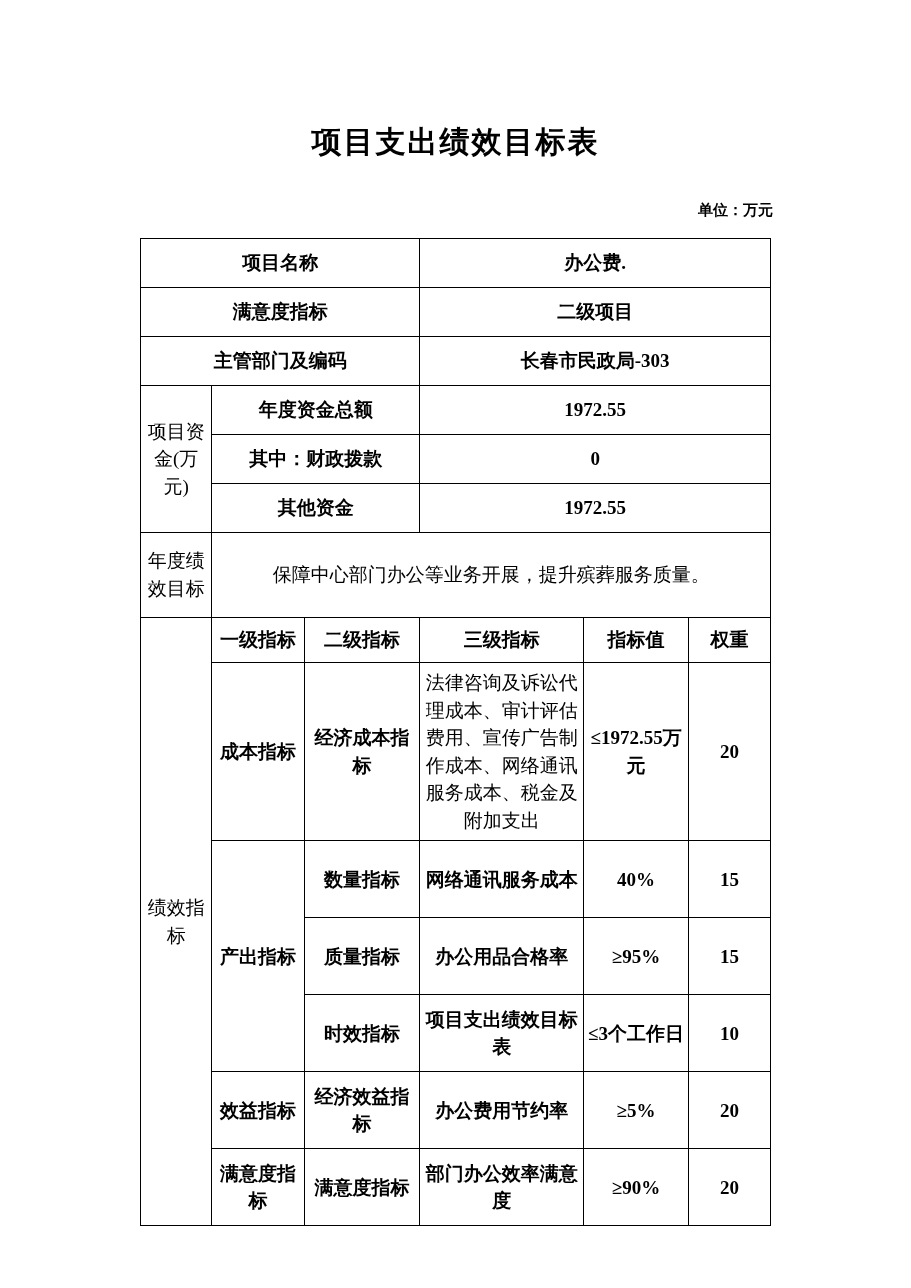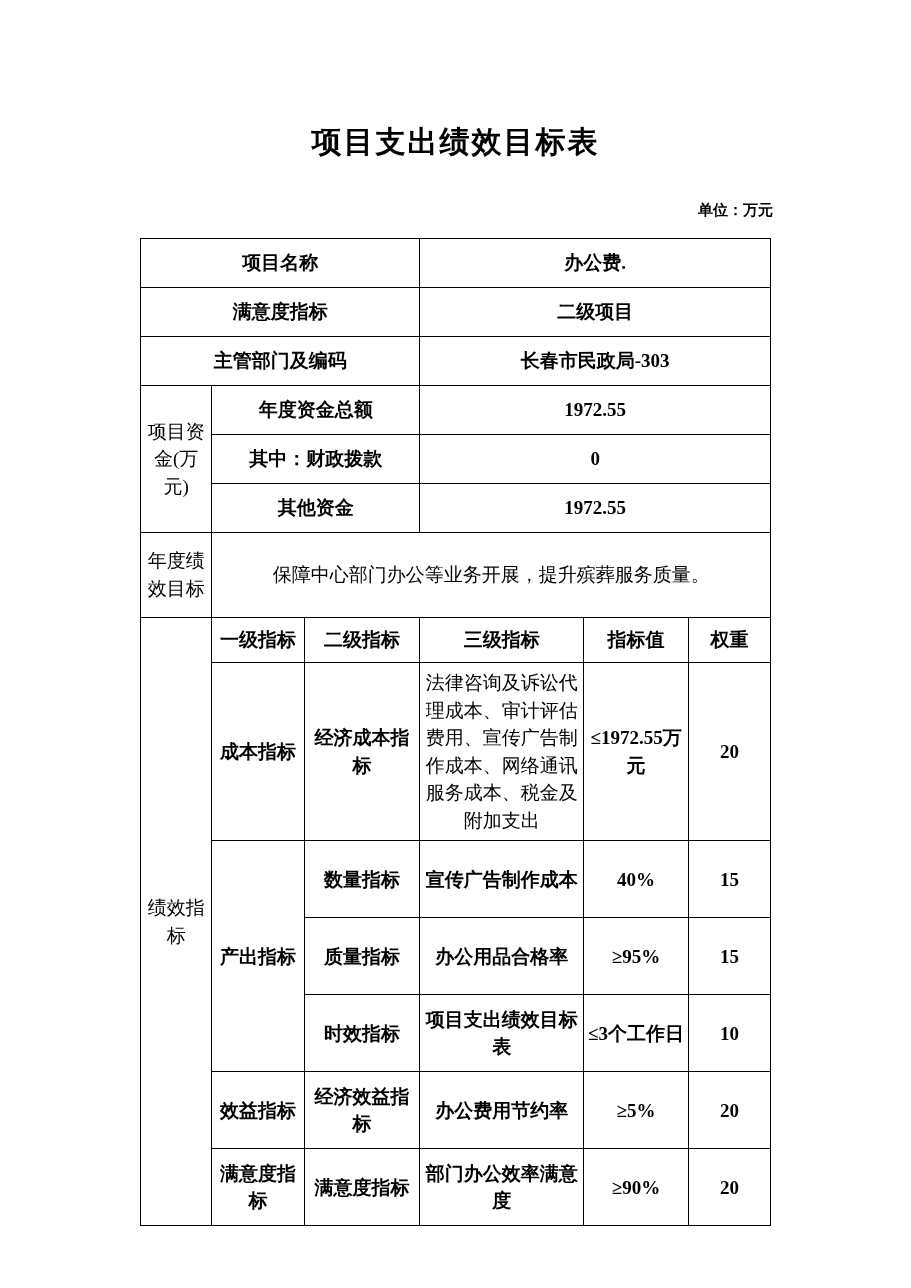--- a/index.html
+++ b/index.html
@@ -154,21 +154,21 @@
         <td class="cell-ind" style="height:112px">成本指标</td>
         <td class="cell-ind">经济成本指标</td>
         <td class="cost-desc">法律咨询及诉讼代理成本、审计评估费用、宣传广告制作成本、网络通讯服务成本、税金及附加支出</td>
         <td class="cell-ind">≤1972.55万元</td>
         <td class="cell-ind">20</td>
       </tr>
 
       <tr>
         <td class="cell-ind" rowspan="3">产出指标</td>
         <td class="cell-ind" style="height:64px">数量指标</td>
-        <td class="cell-ind">宣传广告制作成本</td>
+        <td class="cell-ind">网络通讯服务成本</td>
         <td class="cell-ind">40%</td>
         <td class="cell-ind">15</td>
       </tr>
 
       <tr>
         <td class="cell-ind" style="height:64px">质量指标</td>
         <td class="cell-ind">办公用品合格率</td>
         <td class="cell-ind">≥95%</td>
         <td class="cell-ind">15</td>
       </tr>

